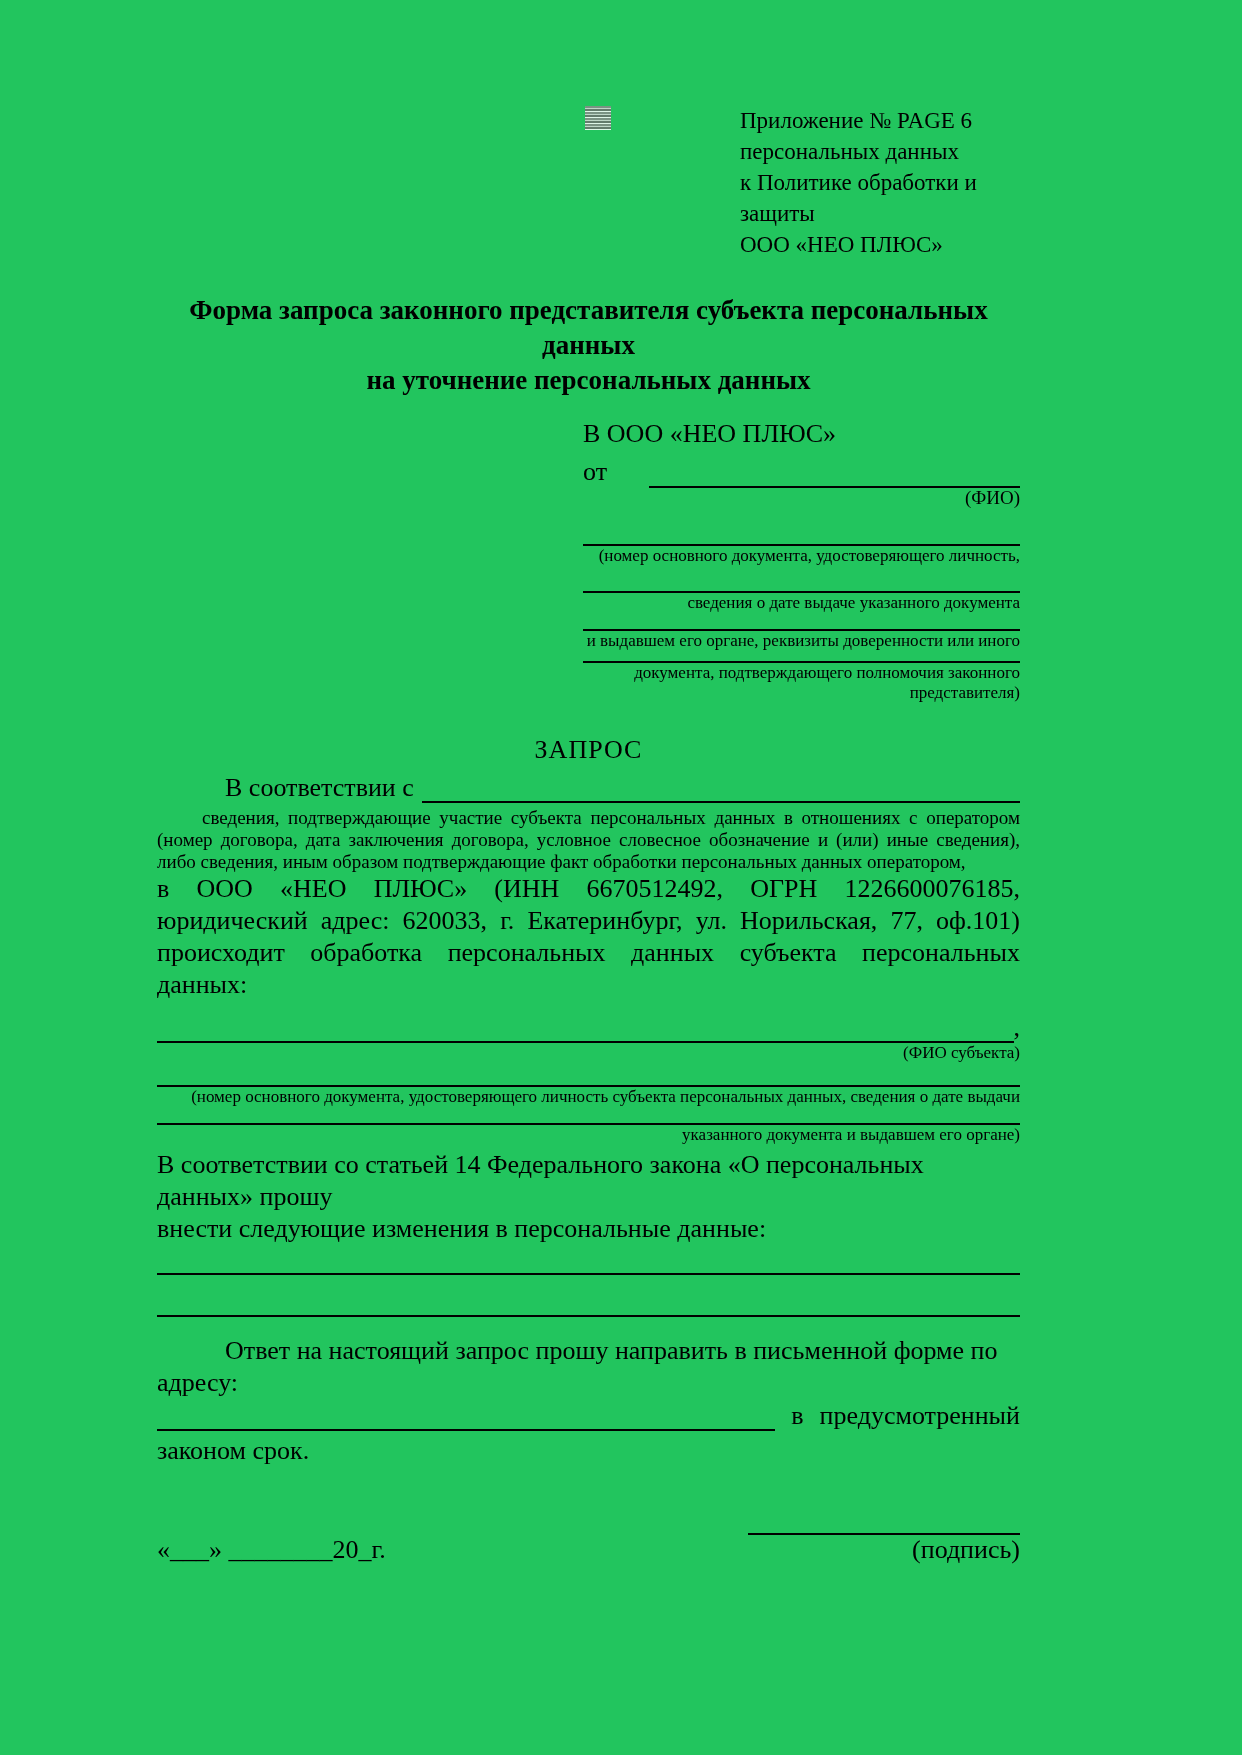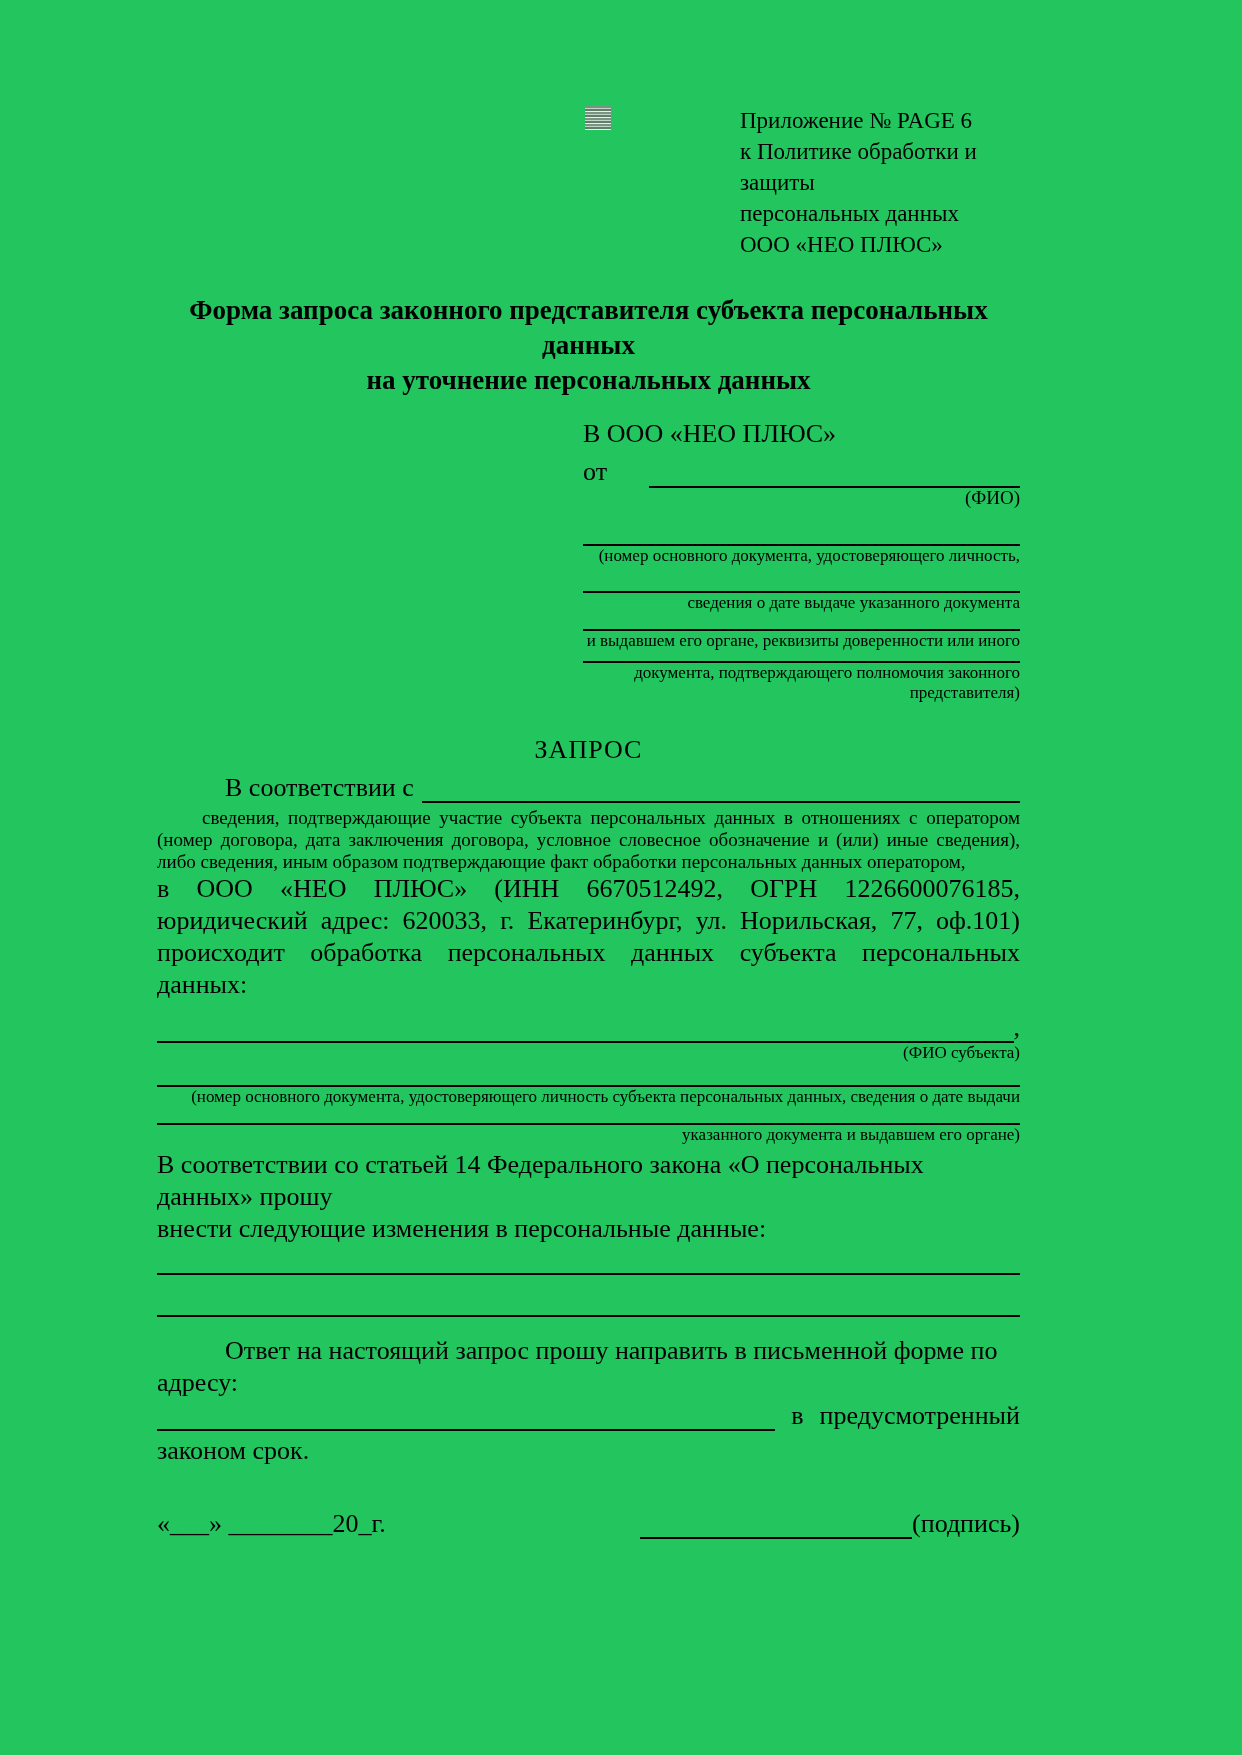--- a/index.html
+++ b/index.html
@@ -32,41 +32,41 @@
   .body-j{font-size:26px;line-height:32px;text-align:justify;}
   .subjrow{display:flex;align-items:flex-end;margin-top:12px;font-size:26px;}
   .subjrow .grow{height:24px;}
   .comma{flex:0 0 auto;}
   .law{font-size:26px;line-height:32px;margin-top:4px;}
   .resp1{font-size:26px;line-height:32px;text-indent:68px;margin-top:18px;}
   .resprow{display:flex;align-items:flex-end;justify-content:space-between;font-size:26px;line-height:30px;margin-top:2px;}
   .resprow .ul{width:618px;height:24px;}
   .resp3{font-size:26px;line-height:32px;margin-top:4px;}
   .footrow{display:flex;align-items:flex-end;justify-content:space-between;margin-top:42px;font-size:26px;line-height:30px;}
-  .sig{display:flex;align-items:flex-end;}
+  .sig{display:flex;align-items:flex-end;flex-direction:column;}
   .sig .ul{width:272px;height:24px;}
   .mt36{margin-top:36px;}
   .mt25{margin-top:25px;}
   .mt16{margin-top:16px;}
   .mt10{margin-top:10px;}
   .mt22{margin-top:22px;}
   .mt28{margin-top:28px;}
   .mt40{margin-top:40px;}
 </style>
 </head>
 <body>
 
 <div class="page">
 
   <div class="artifact"></div>
 
   <div class="hdr">
     <div>Приложение №  PAGE 6</div>
+    <div>персональных данных</div>
     <div>к Политике обработки и защиты</div>
-    <div>персональных данных</div>
     <div>ООО «НЕО ПЛЮС»</div>
   </div>
 
   <div class="title">
     <div>Форма запроса законного представителя субъекта персональных данных</div>
     <div>на уточнение персональных данных</div>
   </div>
 
   <div class="addr">
     <div>В ООО «НЕО ПЛЮС»</div>

